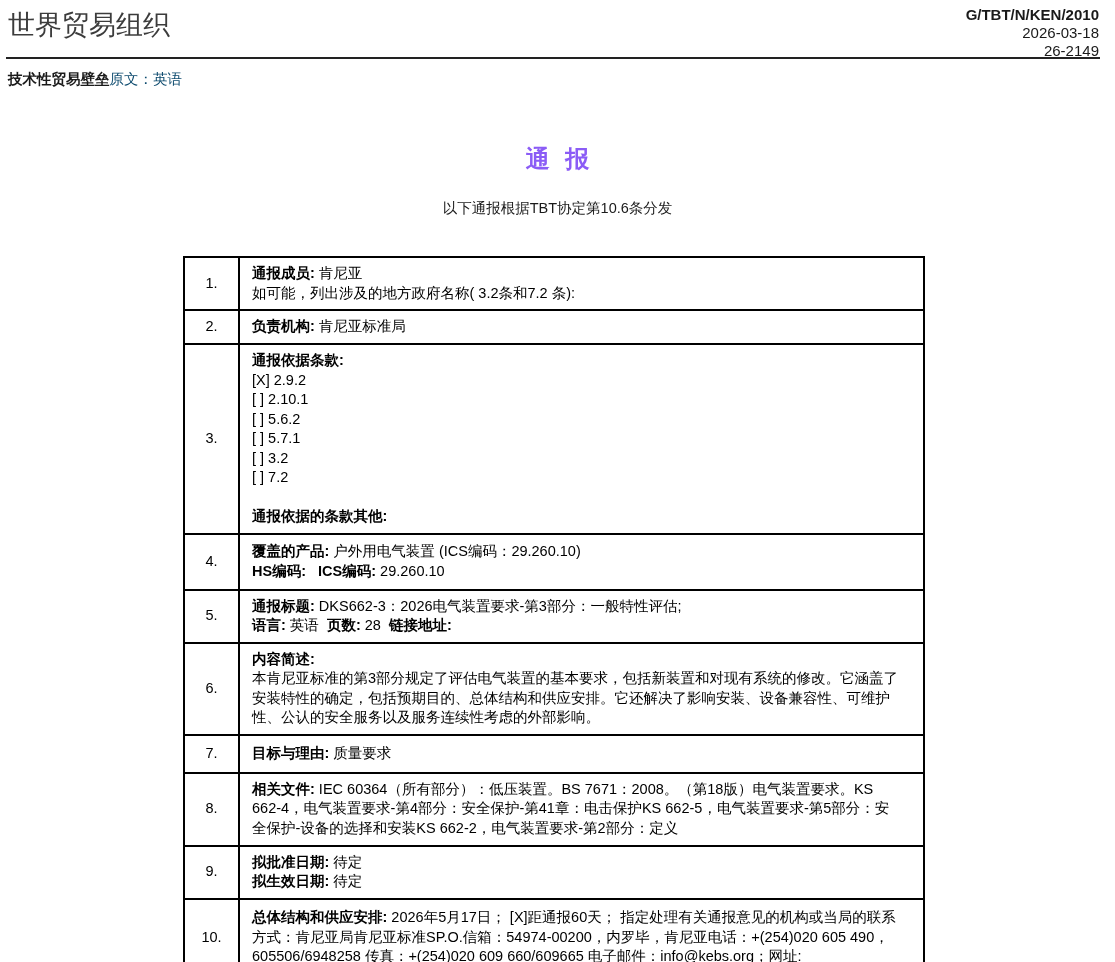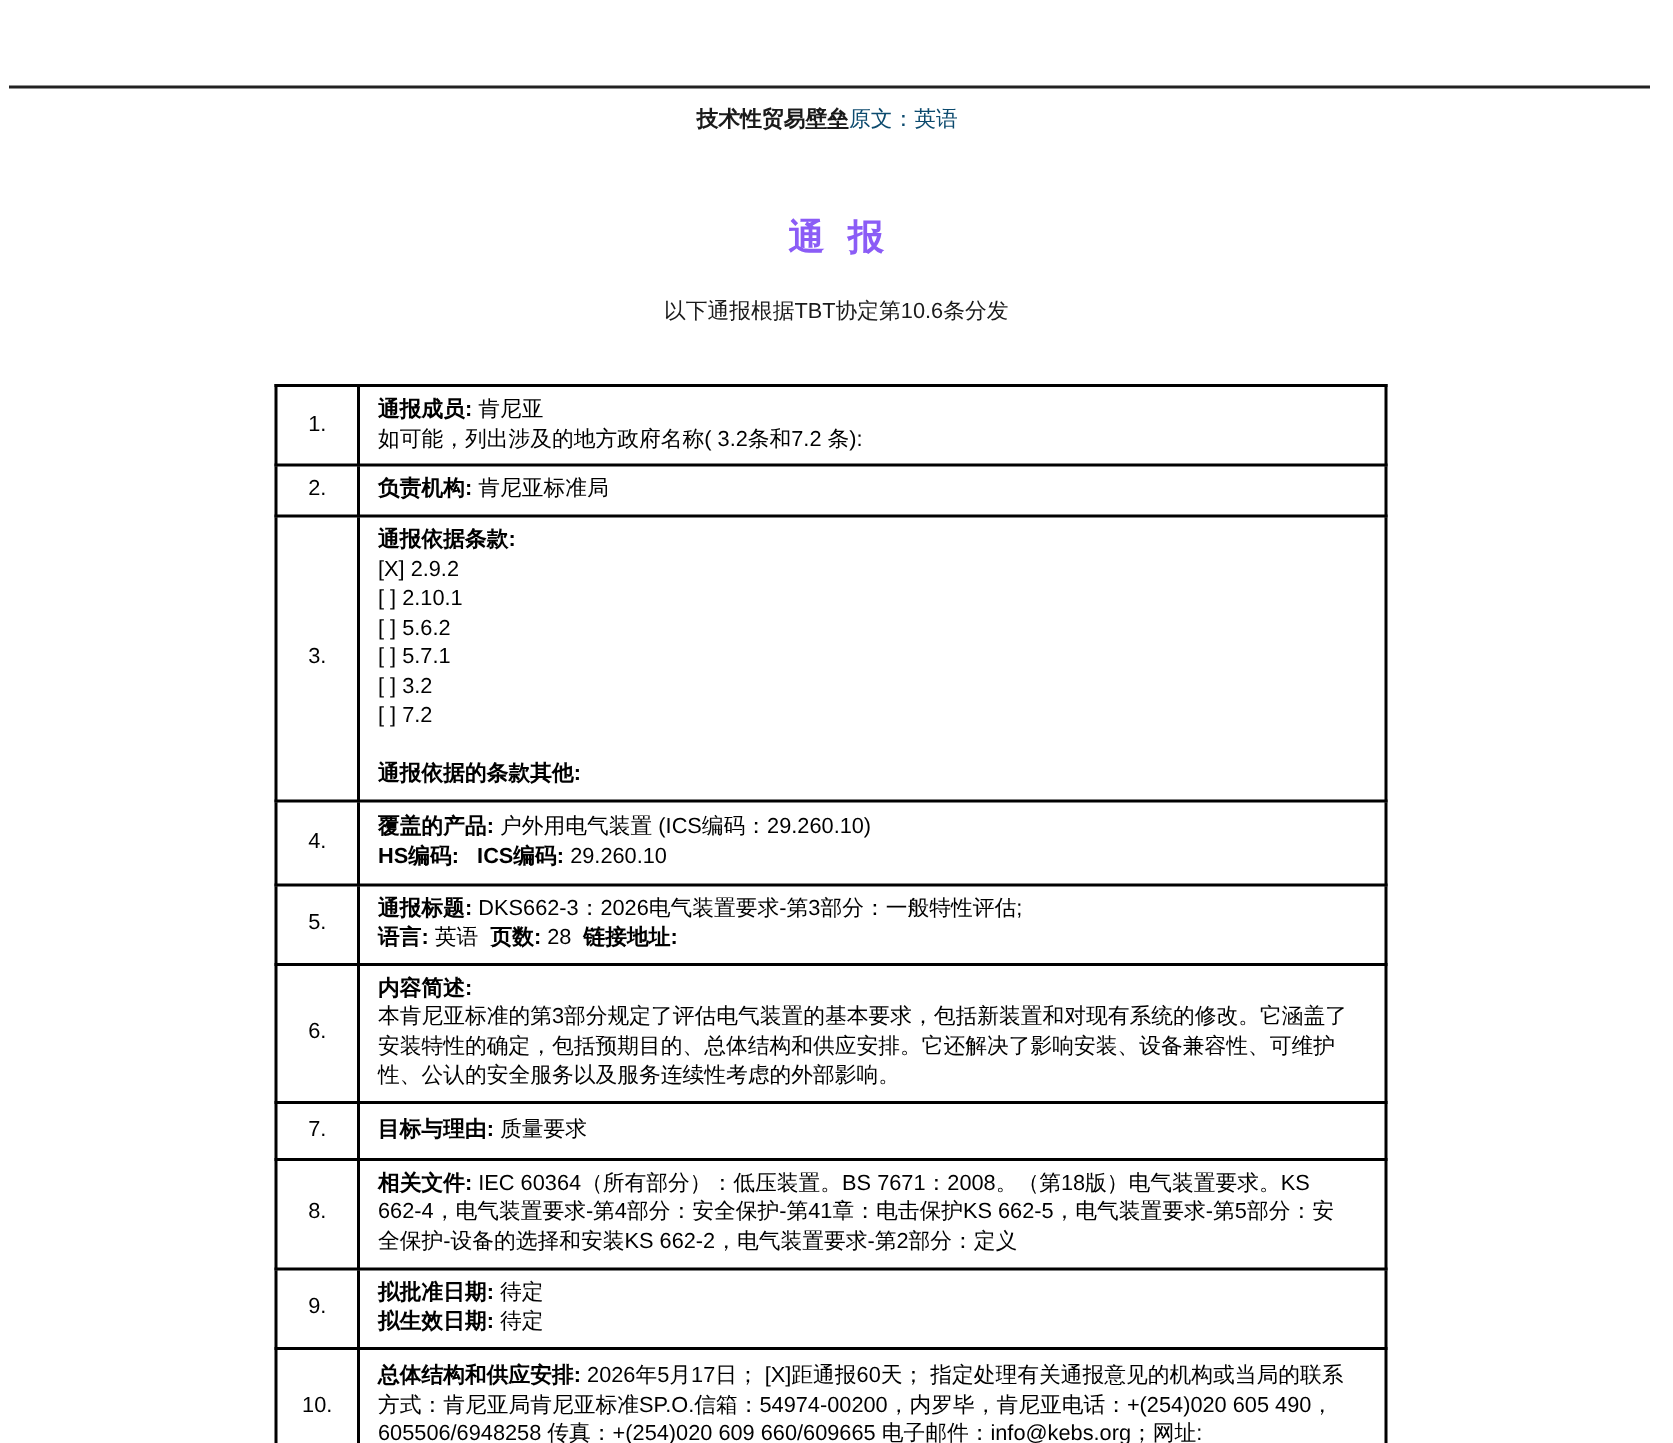--- a/index.html
+++ b/index.html
@@ -31,21 +31,21 @@
     color: #1a1a1a;
   }
   .doc-number { font-weight: bold; }
   .header-rule {
     border: none;
     border-top: 2px solid #222222;
     margin: 0 15px 0 6px;
   }
   .header-sub {
     display: flex;
-    justify-content: center;
+    justify-content: flex-start;
     align-items: flex-start;
     padding: 11px 20px 0 8px;
     height: 32px;
   }
   .section-title { font-weight: bold; font-size: 14.5px; color: #1a1a1a; }
   .original-language { font-size: 14.5px; color: #0c4a6e; }
   .notice-title {
     margin-top: 52px;
     text-align: center;
     font-size: 24px;
@@ -90,20 +90,26 @@
   table.notification tr:nth-child(6)  { height: 91px; }
   table.notification tr:nth-child(7)  { height: 38px; }
   table.notification tr:nth-child(8)  { height: 73px; }
   table.notification tr:nth-child(9)  { height: 52px; }
   table.notification tr:nth-child(10) { height: 78px; }
 </style>
 </head>
 <body>
 
 <div class="header-top">
+  <div class="org-title">世界贸易组织</div>
+  <div class="doc-id-block">
+    <div class="doc-number">G/TBT/N/KEN/2010</div>
+    <div class="doc-date">2026-03-18</div>
+    <div class="doc-ref">26-2149</div>
+  </div>
 </div>
 
 <hr class="header-rule">
 
 <div class="header-sub">
   <div class="section-title">技术性贸易壁垒</div>
   <div class="original-language">原文：英语</div>
 </div>
 
 <div class="notice-title">通 报</div>

